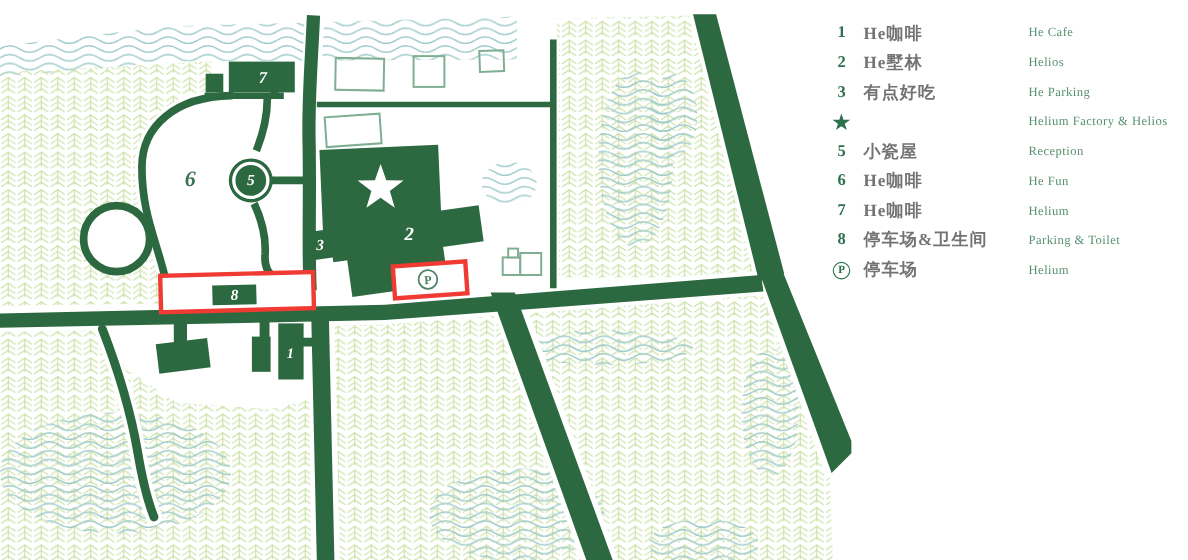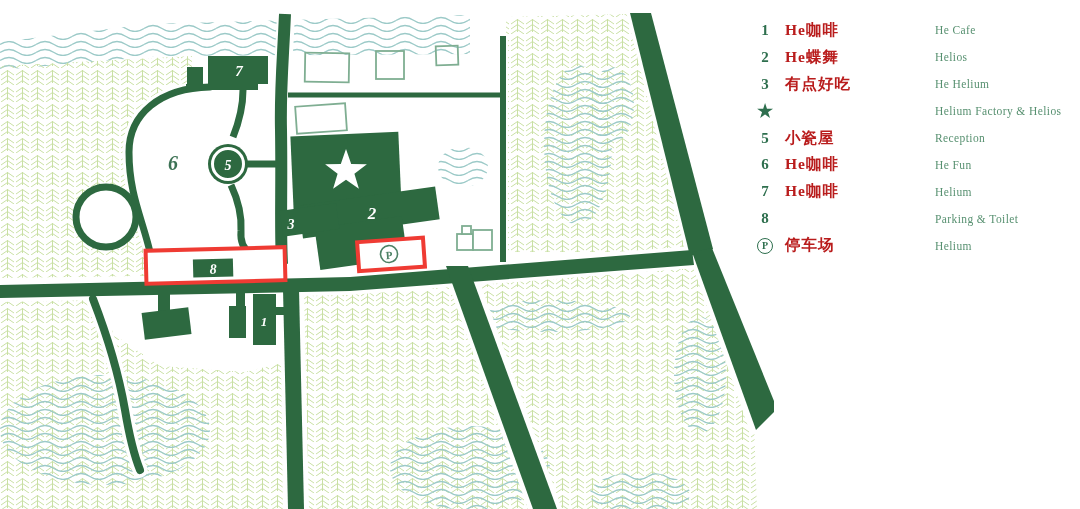--- a/index.html
+++ b/index.html
@@ -11,21 +11,21 @@
   .mlabel-dark{fill:#3c7254;font-weight:600;font-style:italic;}
   
   #legend{position:absolute;left:752px;top:17px;width:326px;}
   .lrow{position:relative;height:26.9px;display:flex;align-items:center;}
   .lmark{display:inline-block;width:26px;text-align:center;color:#2e6f4e;
          font-size:15px;font-weight:700;flex:0 0 26px;}
   .lmark.star{font-size:18px;}
   .lmark.circled span{display:inline-block;width:14px;height:14px;line-height:13px;
       border:1.5px solid #2e6f4e;border-radius:50%;font-size:10px;font-weight:700;
       text-align:center;vertical-align:middle;}
-  .lzh{color:#b91c1c;font-size:15.5px;font-weight:600;letter-spacing:1px;
+  .lzh{color:#737373;font-size:15.5px;font-weight:600;letter-spacing:1px;
        margin-left:7px;white-space:nowrap;}
   .len{position:absolute;left:183px;color:#579070;font-size:11.5px;
        letter-spacing:.4px;white-space:nowrap;}
 </style>
 </head>
 <body>
 
 <div id="stage">
 
   <div id="map-wrap">
@@ -175,27 +175,27 @@
   </div>
 
   <div id="legend">
       <div class="lrow">
         <span class="lmark number">1</span>
         <span class="lzh">He咖啡</span>
         <span class="len">He Cafe</span>
       </div>
       <div class="lrow">
         <span class="lmark number">2</span>
-        <span class="lzh">He蝶舞</span>
+        <span class="lzh">He墅林</span>
         <span class="len">Helios</span>
       </div>
       <div class="lrow">
         <span class="lmark number">3</span>
         <span class="lzh">有点好吃</span>
-        <span class="len">He Helium</span>
+        <span class="len">He Parking</span>
       </div>
       <div class="lrow">
         <span class="lmark star">★</span>
         <span class="len">Helium Factory &amp; Helios</span>
       </div>
       <div class="lrow">
         <span class="lmark number">5</span>
         <span class="lzh">小瓷屋</span>
         <span class="len">Reception</span>
       </div>
@@ -204,20 +204,21 @@
         <span class="lzh">He咖啡</span>
         <span class="len">He Fun</span>
       </div>
       <div class="lrow">
         <span class="lmark number">7</span>
         <span class="lzh">He咖啡</span>
         <span class="len">Helium</span>
       </div>
       <div class="lrow">
         <span class="lmark number">8</span>
+        <span class="lzh">停车场&amp;卫生间</span>
         <span class="len">Parking &amp; Toilet</span>
       </div>
       <div class="lrow">
         <span class="lmark circled"><span>P</span></span>
         <span class="lzh">停车场</span>
         <span class="len">Helium</span>
       </div>
     </div>
 
 </div>

